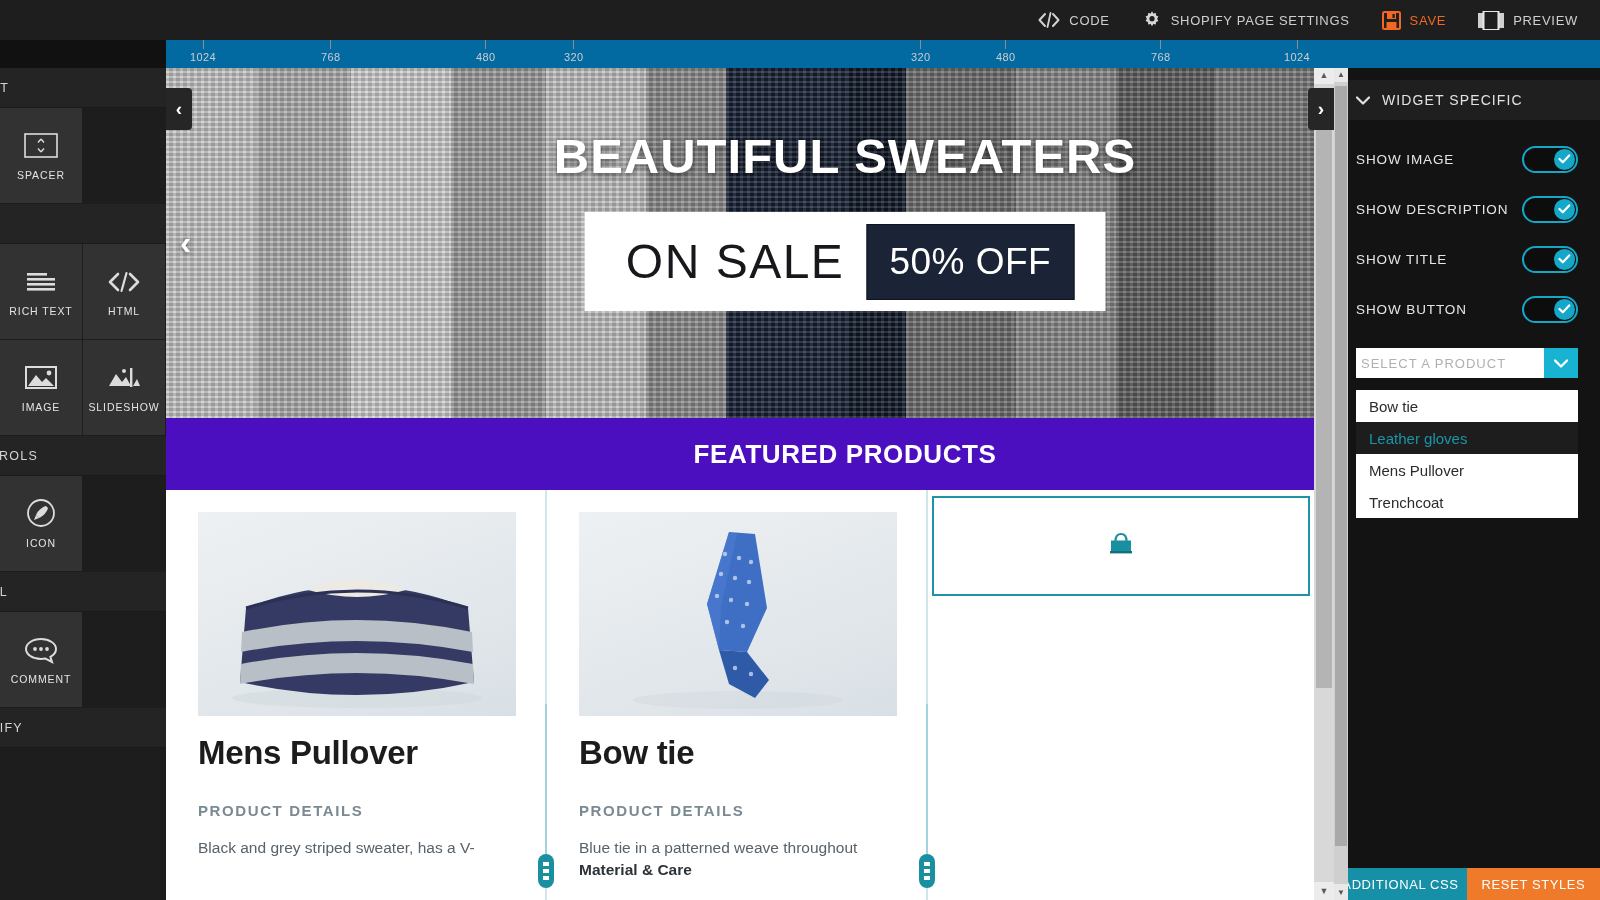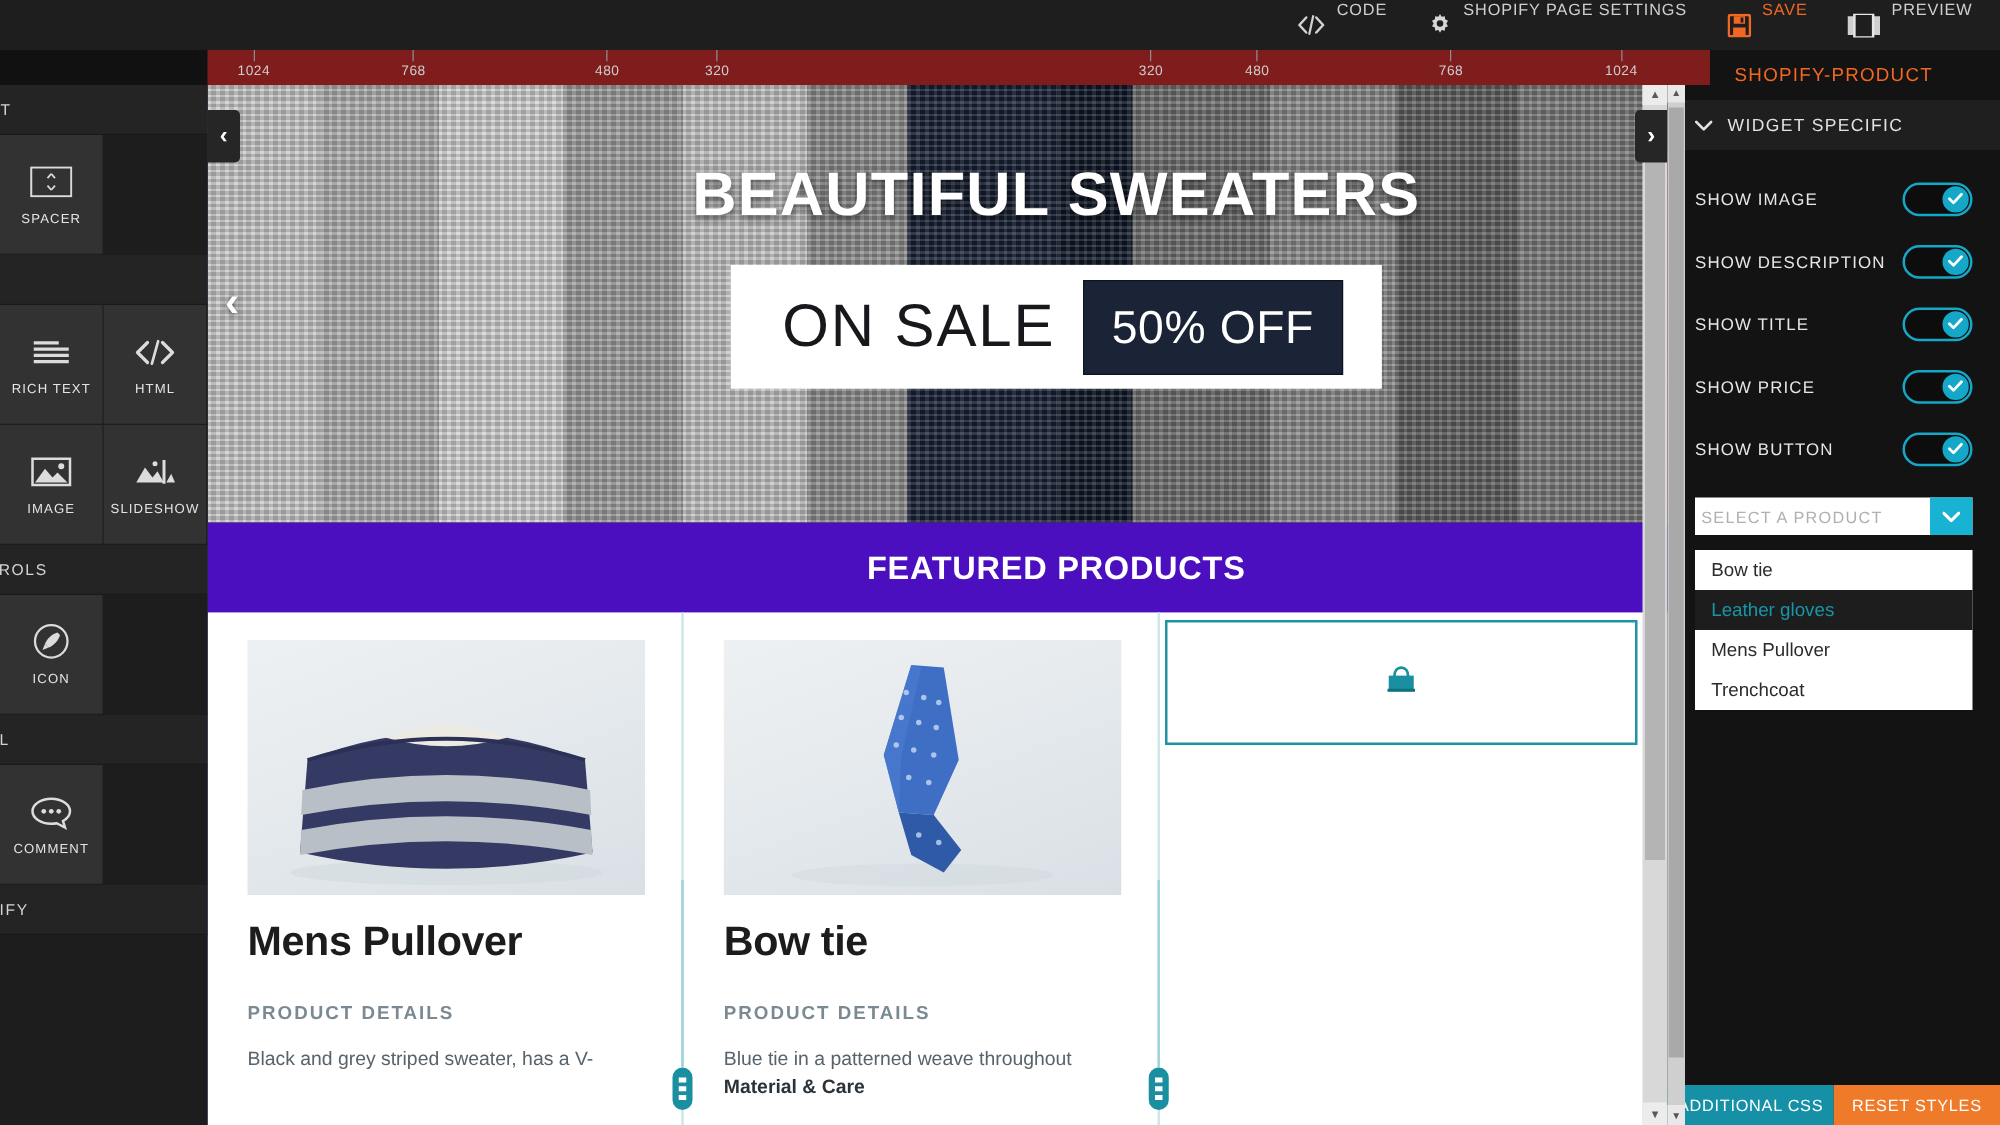--- a/index.html
+++ b/index.html
@@ -12,31 +12,31 @@
   }
   #app { position:relative; width:1600px; height:900px; }
 
   
   .topbar {
     position:absolute; left:0; top:0; width:1600px; height:40px;
     background:#1e1e1e; display:flex; align-items:center;
     justify-content:flex-end; padding-right:6px; z-index:60;
   }
   .tb-item {
-    display:flex; gap:9px;
+    display:flex; align-items:center; gap:9px;
     padding:0 16px; height:40px; cursor:pointer;
     color:#cfcfcf; font-size:13px; letter-spacing:.7px;
   }
   .tb-item.accent { color:#f26722; }
   .tb-ic { display:flex; align-items:center; justify-content:center; }
 
   
   .ruler {
-    position:absolute; left:0; top:40px; width:1368px; height:28px;
-    background:#7f1d1d; z-index:55;
+    position:absolute; left:0; top:40px; width:1600px; height:28px;
+    background:#0369a1; z-index:55;
   }
   .ruler-left-pad {
     position:absolute; left:0; top:0; width:166px; height:28px; background:#111;
   }
   .tick {
     position:absolute; top:0; color:#cdcdcd; font-size:11px;
     letter-spacing:.4px; white-space:nowrap;
   }
   .tick i {
     display:block; width:1px; height:9px; background:#8d8d8d;
@@ -66,21 +66,21 @@
     display:flex; flex-direction:column; align-items:center;
     justify-content:center; gap:8px; cursor:pointer;
   }
   .lp-tile.blank { background:#1d1d1d; border-right:none; cursor:default; }
   .lp-tile-lbl { color:#e4e4e4; font-size:10.5px; letter-spacing:.9px; }
   .lp-ic { width:40px; height:30px; display:flex; align-items:center; justify-content:center; }
 
   
   .canvas {
     position:absolute; left:166px; top:66px; width:1358px; height:834px;
-    background:#8b5cf6; overflow:hidden; z-index:10;
+    background:#84cc16; overflow:hidden; z-index:10;
   }
 
   
   .hero { position:relative; width:100%; height:352px; overflow:hidden; background:#2a2a2a; }
   .hero-knit { position:absolute; inset:0; display:flex; }
   .kcol { height:100%; position:relative; }
   .kcol::after {
     content:""; position:absolute; inset:0;
     background-image:repeating-linear-gradient(
       to bottom, rgba(255,255,255,.13) 0 2px, rgba(0,0,0,.13) 2px 5px),
@@ -599,30 +599,20 @@
           <div class="rp-lbl">SHOW TITLE</div>
           <div class="tgl">
             <span class="knob">
               <svg width="13" height="10" viewBox="0 0 13 10">
                 <path d="M1.5 5 L4.8 8.3 L11.2 1.4" stroke="#ffffff" stroke-width="2.2" fill="none" stroke-linecap="round" stroke-linejoin="round"></path>
               </svg>
             </span>
           </div>
         </div>
         <div class="rp-row">
-          <div class="rp-lbl">SHOW PRICE</div>
-          <div class="tgl">
-            <span class="knob">
-              <svg width="13" height="10" viewBox="0 0 13 10">
-                <path d="M1.5 5 L4.8 8.3 L11.2 1.4" stroke="#ffffff" stroke-width="2.2" fill="none" stroke-linecap="round" stroke-linejoin="round"></path>
-              </svg>
-            </span>
-          </div>
-        </div>
-        <div class="rp-row">
           <div class="rp-lbl">SHOW BUTTON</div>
           <div class="tgl">
             <span class="knob">
               <svg width="13" height="10" viewBox="0 0 13 10">
                 <path d="M1.5 5 L4.8 8.3 L11.2 1.4" stroke="#ffffff" stroke-width="2.2" fill="none" stroke-linecap="round" stroke-linejoin="round"></path>
               </svg>
             </span>
           </div>
         </div>
       </div>

